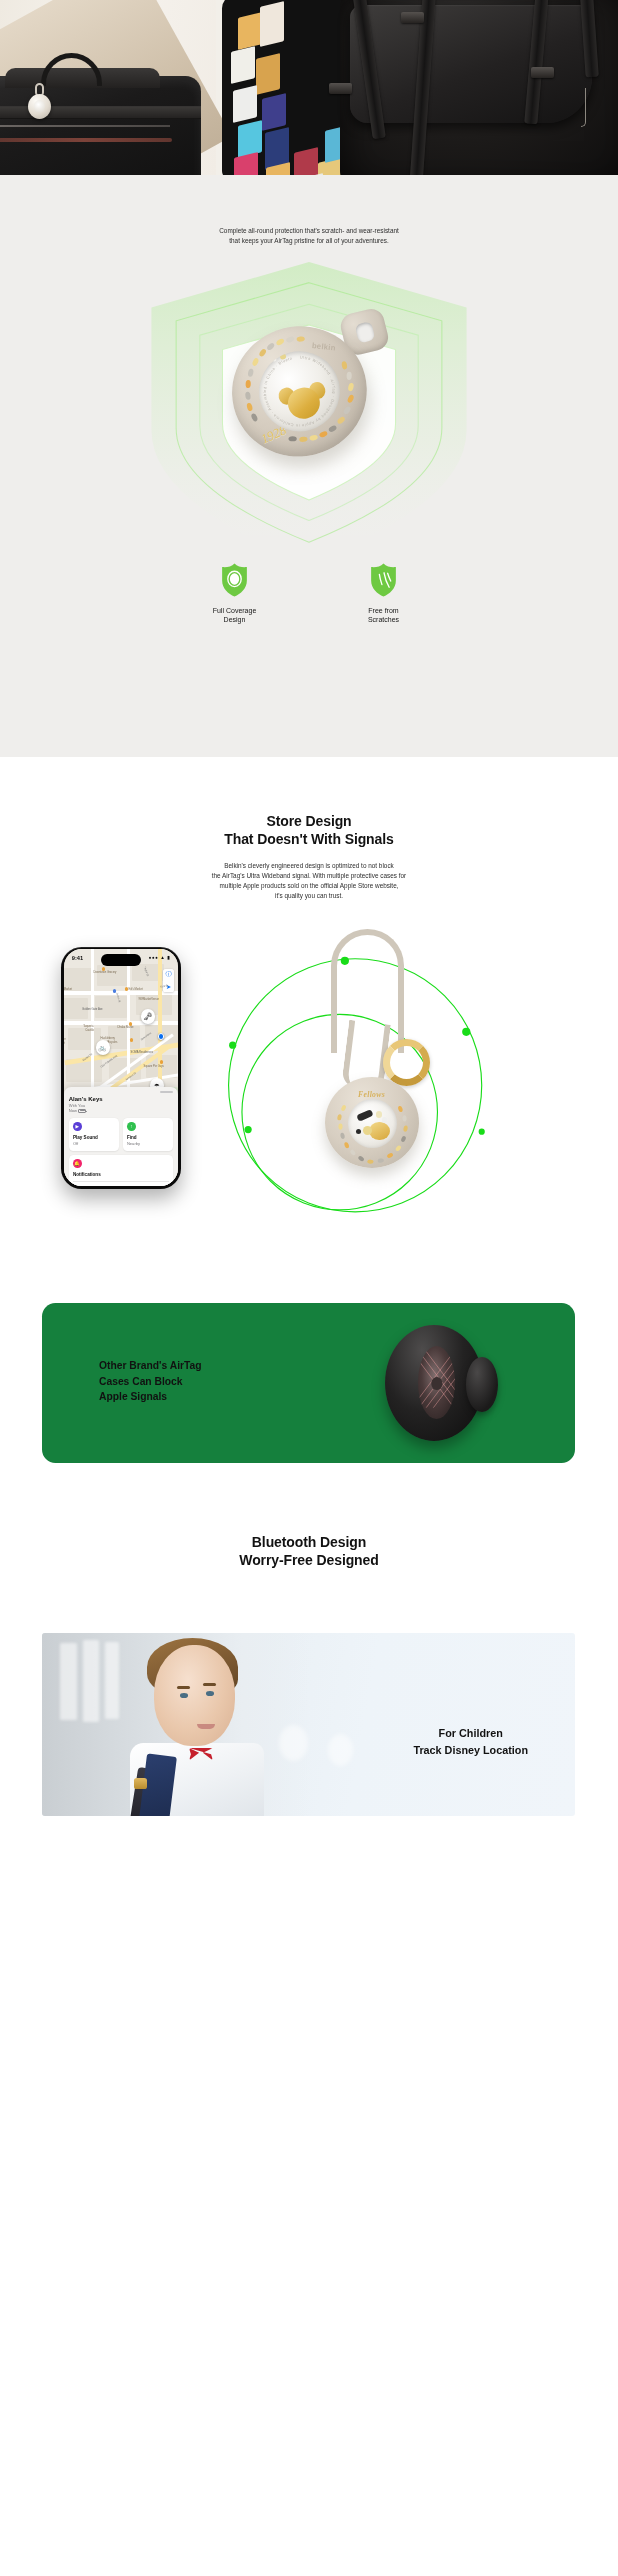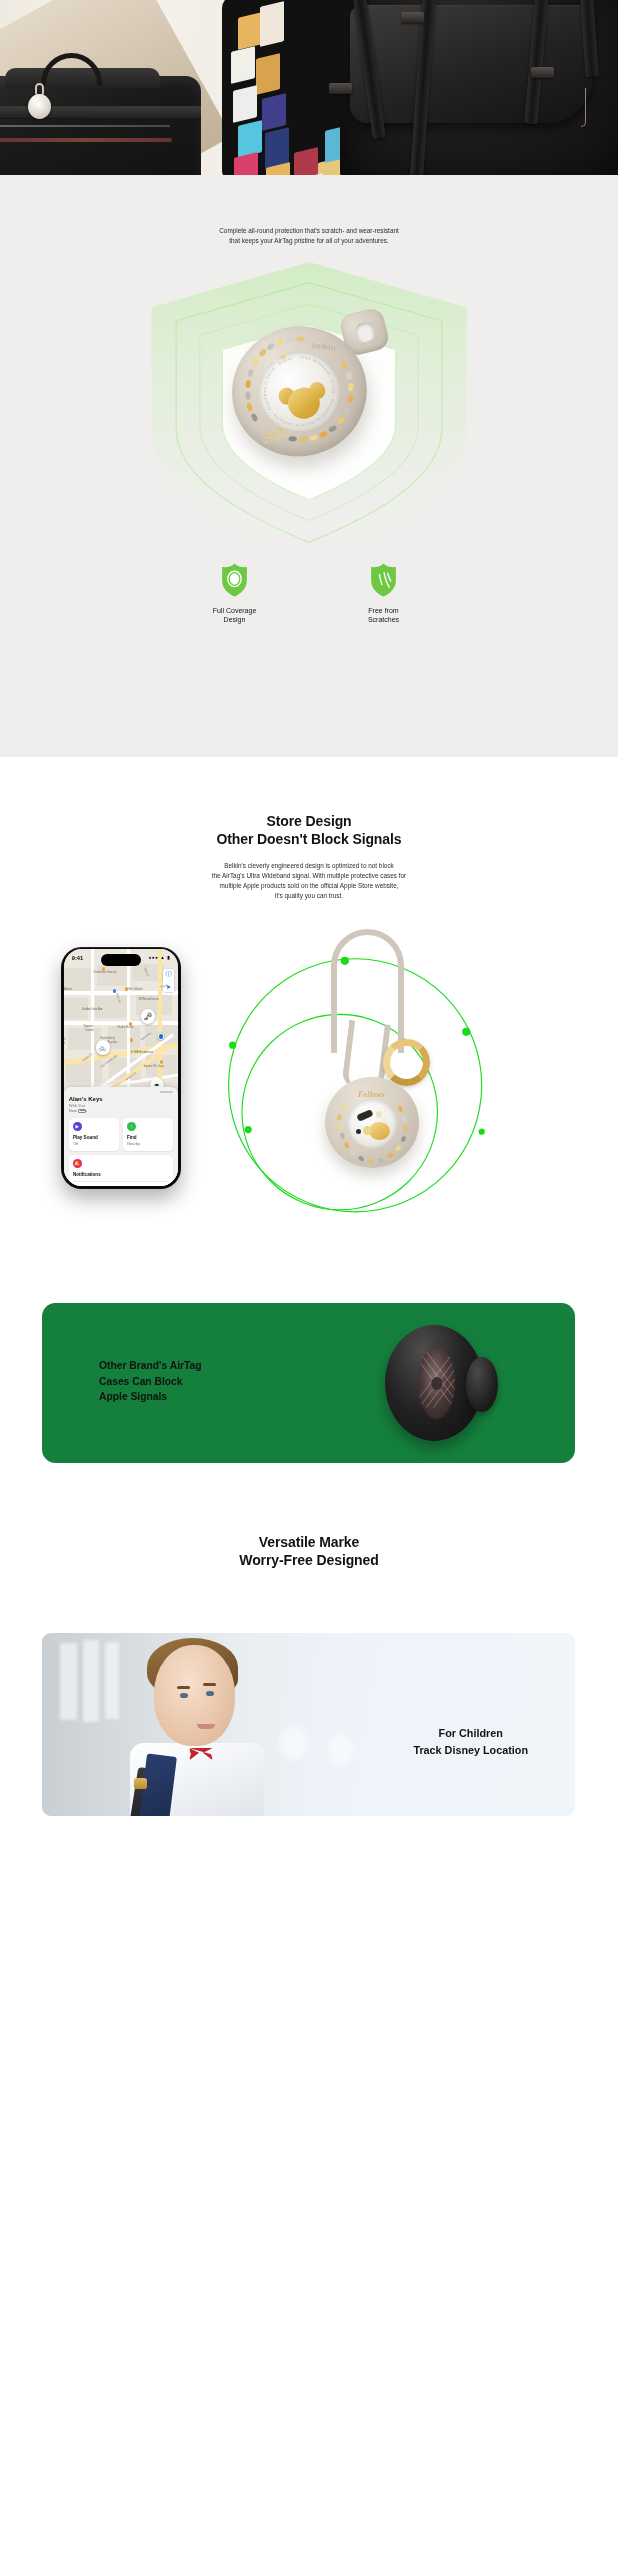--- a/index.html
+++ b/index.html
@@ -327,21 +327,21 @@
   .ob-apple{
     position:absolute; left:50%; top:50%; transform:translate(-50%,-46%);
     width:11.3px;height:13px;background:#3a3030;border-radius:50% 50% 46% 46%;
   }
 
   
   .s5 { height:337px; }
   .s5 .txt{ padding-top:56px; }
   .kid-card{
     position:absolute; left:42px; top:155px; width:533px; height:183px;
-    border-radius:9px; overflow:hidden;
+    border-radius:3px; overflow:hidden;
     background: linear-gradient(100deg,#dfe5ea 0%, #e8eef3 28%, #eef4f9 60%, #f0f5fa 100%);
     padding-left: 8px;
   }
   .kid-bg-blur{
     position:absolute; left:0; top:0; width:268px; height:100%;
     background: linear-gradient(90deg, #c9ced2 0%, #d8dde1 35%, #e9eef2 75%, rgba(240,245,250,0) 100%);
   }
   .kid-win{ position:absolute; background:rgba(255,255,255,.55); border-radius:1.5px; filter:blur(1.5px); }
   .kid-fig{ position:absolute; border-radius:50%; background:rgba(255,255,255,.5); filter:blur(2.1px); }
   .kid-head{
@@ -554,21 +554,21 @@
           </div>
         </div>
       </div>
     </div>
   </section>
 
   <section class="sec sec-white s3">
     <div class="txt">
       <h2 class="head">
         <span>Store Design</span><br>
-        <span>Other Doesn't Block Signals</span>
+        <span>That Doesn't With Signals</span>
       </h2>
       <p class="sub">
         <span>Belkin's cleverly engineered design is optimized to not block</span><br>
         <span>the AirTag's Ultra Wideband signal. With multiple protective cases for</span><br>
         <span>multiple Apple products sold on the official Apple Store website,</span><br>
         <span>it's quality you can trust.</span>
       </p>
     </div>
 
     <div class="signal-stage">
@@ -755,21 +755,21 @@
           </div>
           <div class="ob-knob"></div>
         </div>
       </div>
     </div>
   </section>
 
   <section class="sec sec-white s5">
     <div class="txt">
       <h2 class="head">
-        <span>Versatile Marke</span><br>
+        <span>Bluetooth Design</span><br>
         <span>Worry-Free Designed</span>
       </h2>
     </div>
 
     <div class="kid-card">
       <div class="kid-bg-blur"></div>
       <div class="kid-win" style="left:17.5px;top:10.3px;width:17.5px;height:77px;"></div>
       <div class="kid-win" style="left:41px;top:7.2px;width:15.5px;height:82px;"></div>
       <div class="kid-win" style="left:63px;top:9.3px;width:14.4px;height:77px;"></div>
       <div class="kid-fig" style="left:237px;top:92px;width:29px;height:36px;"></div>

